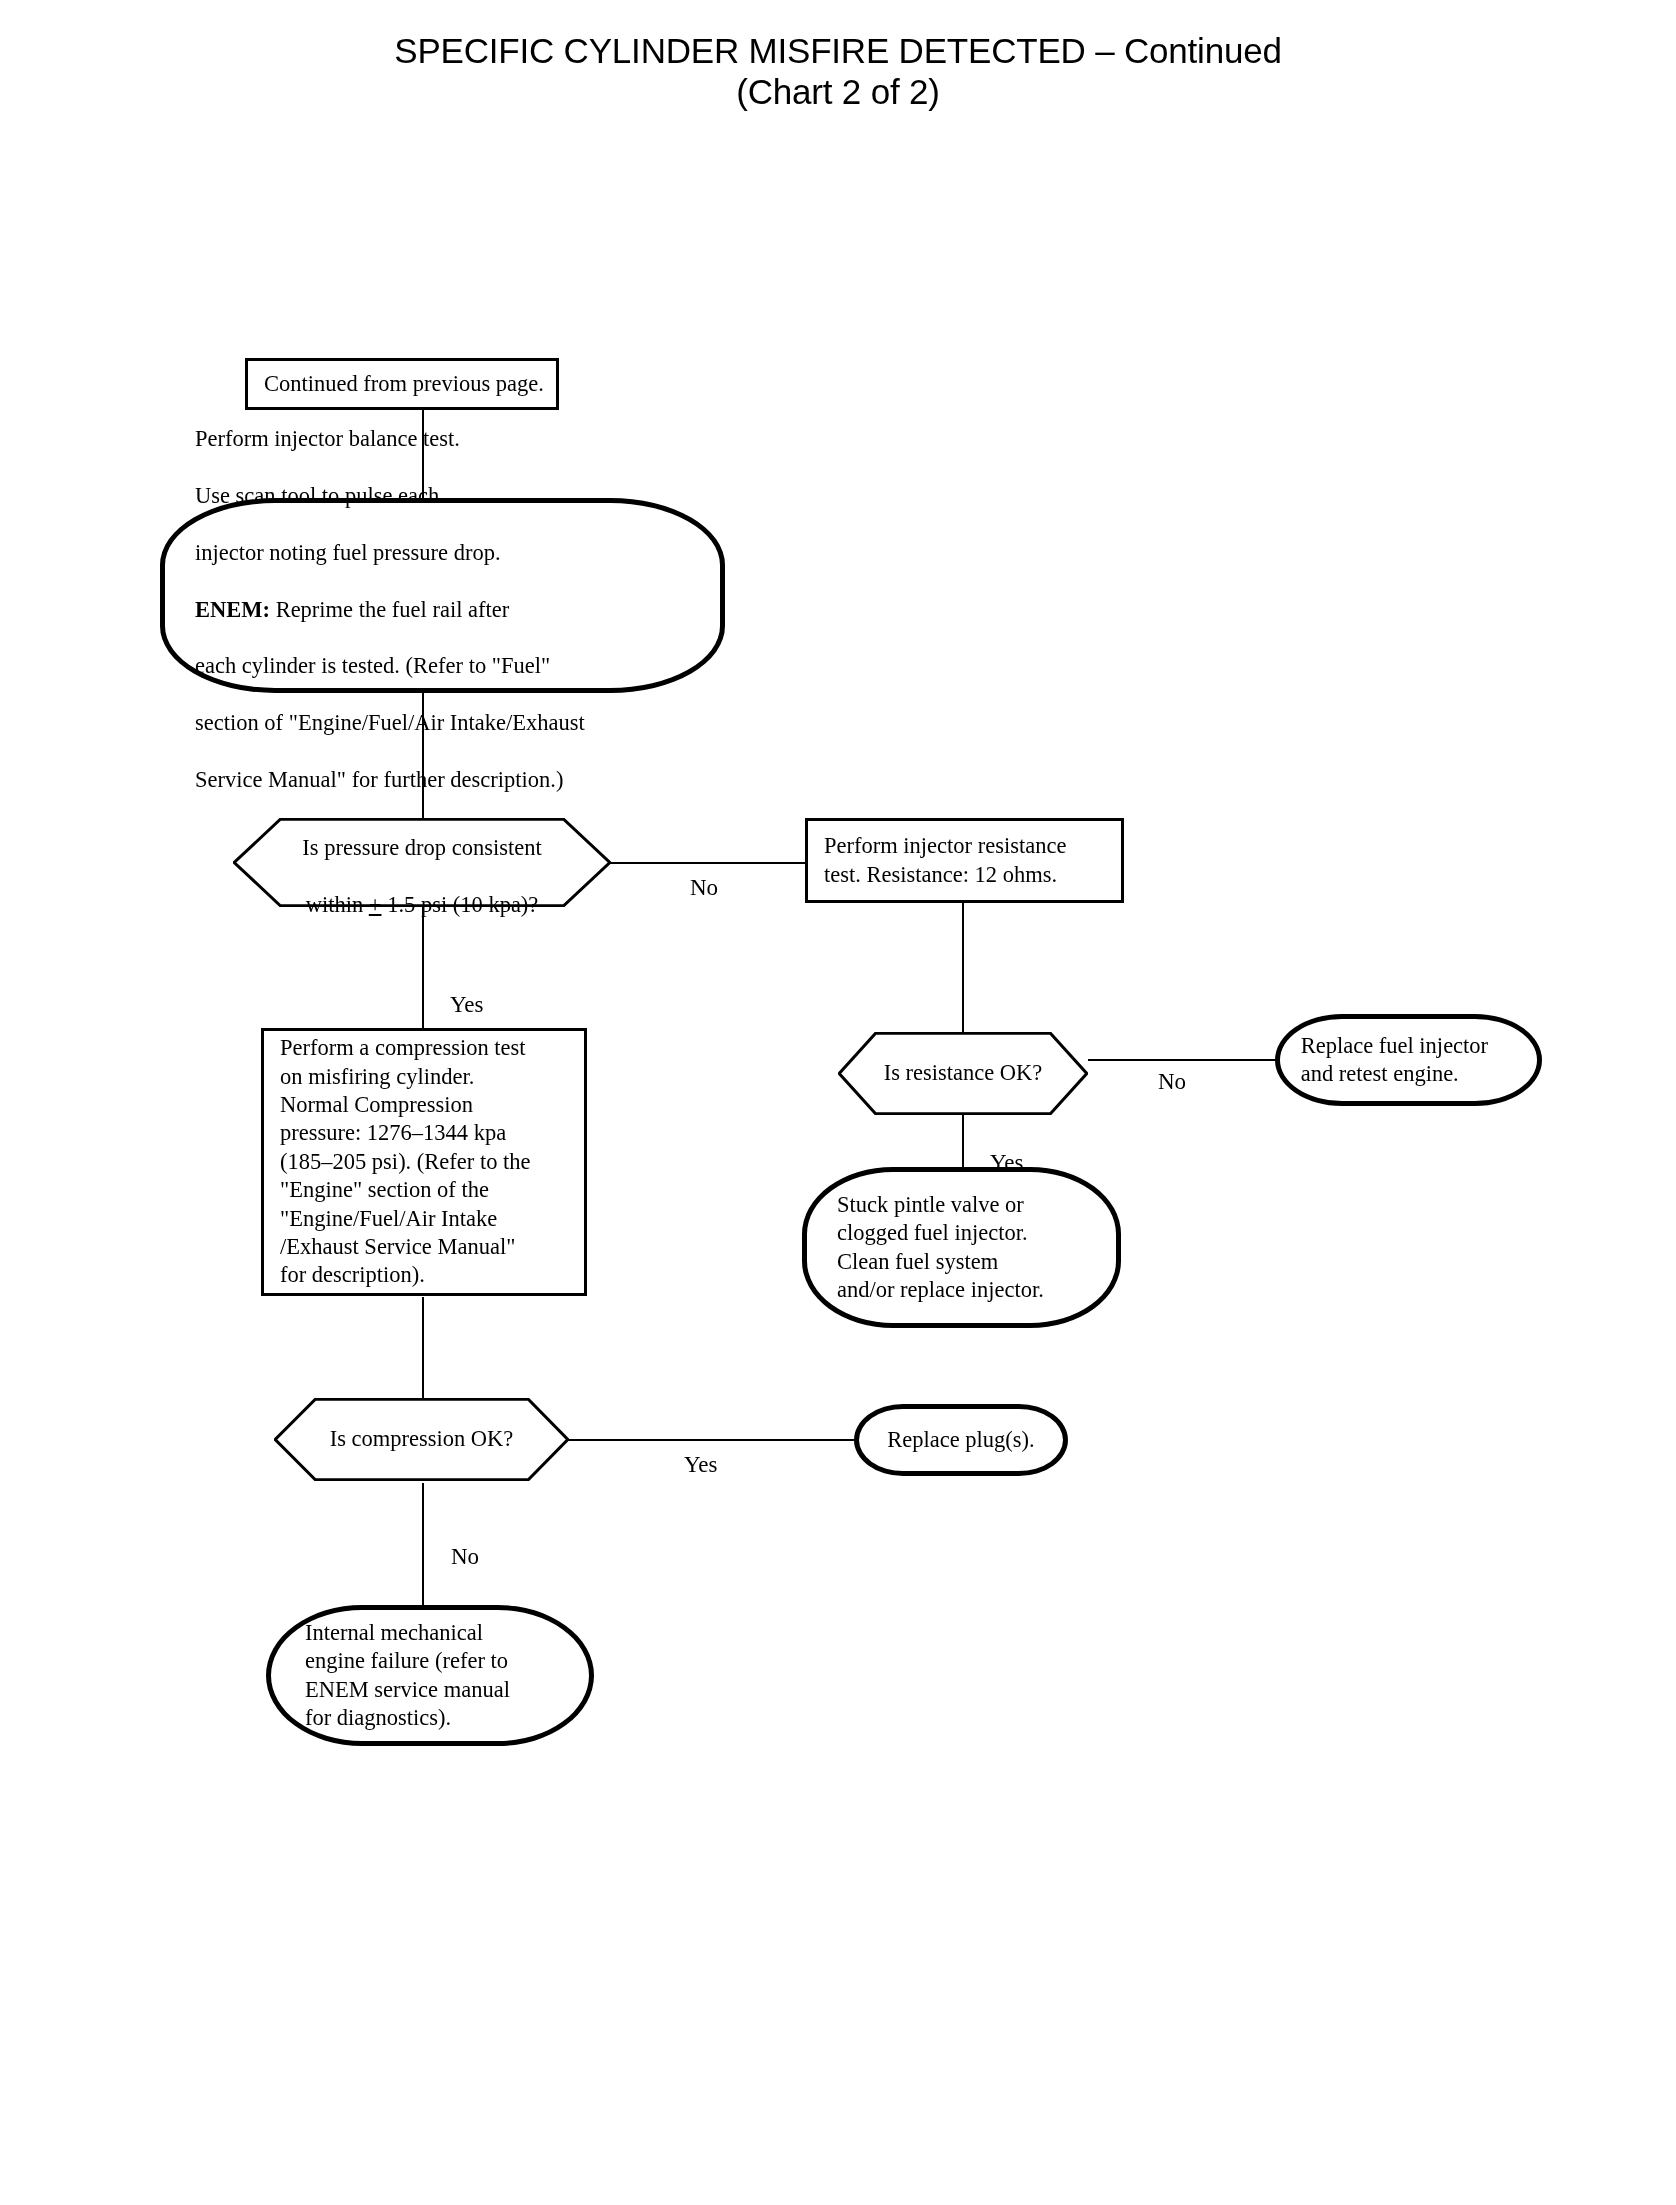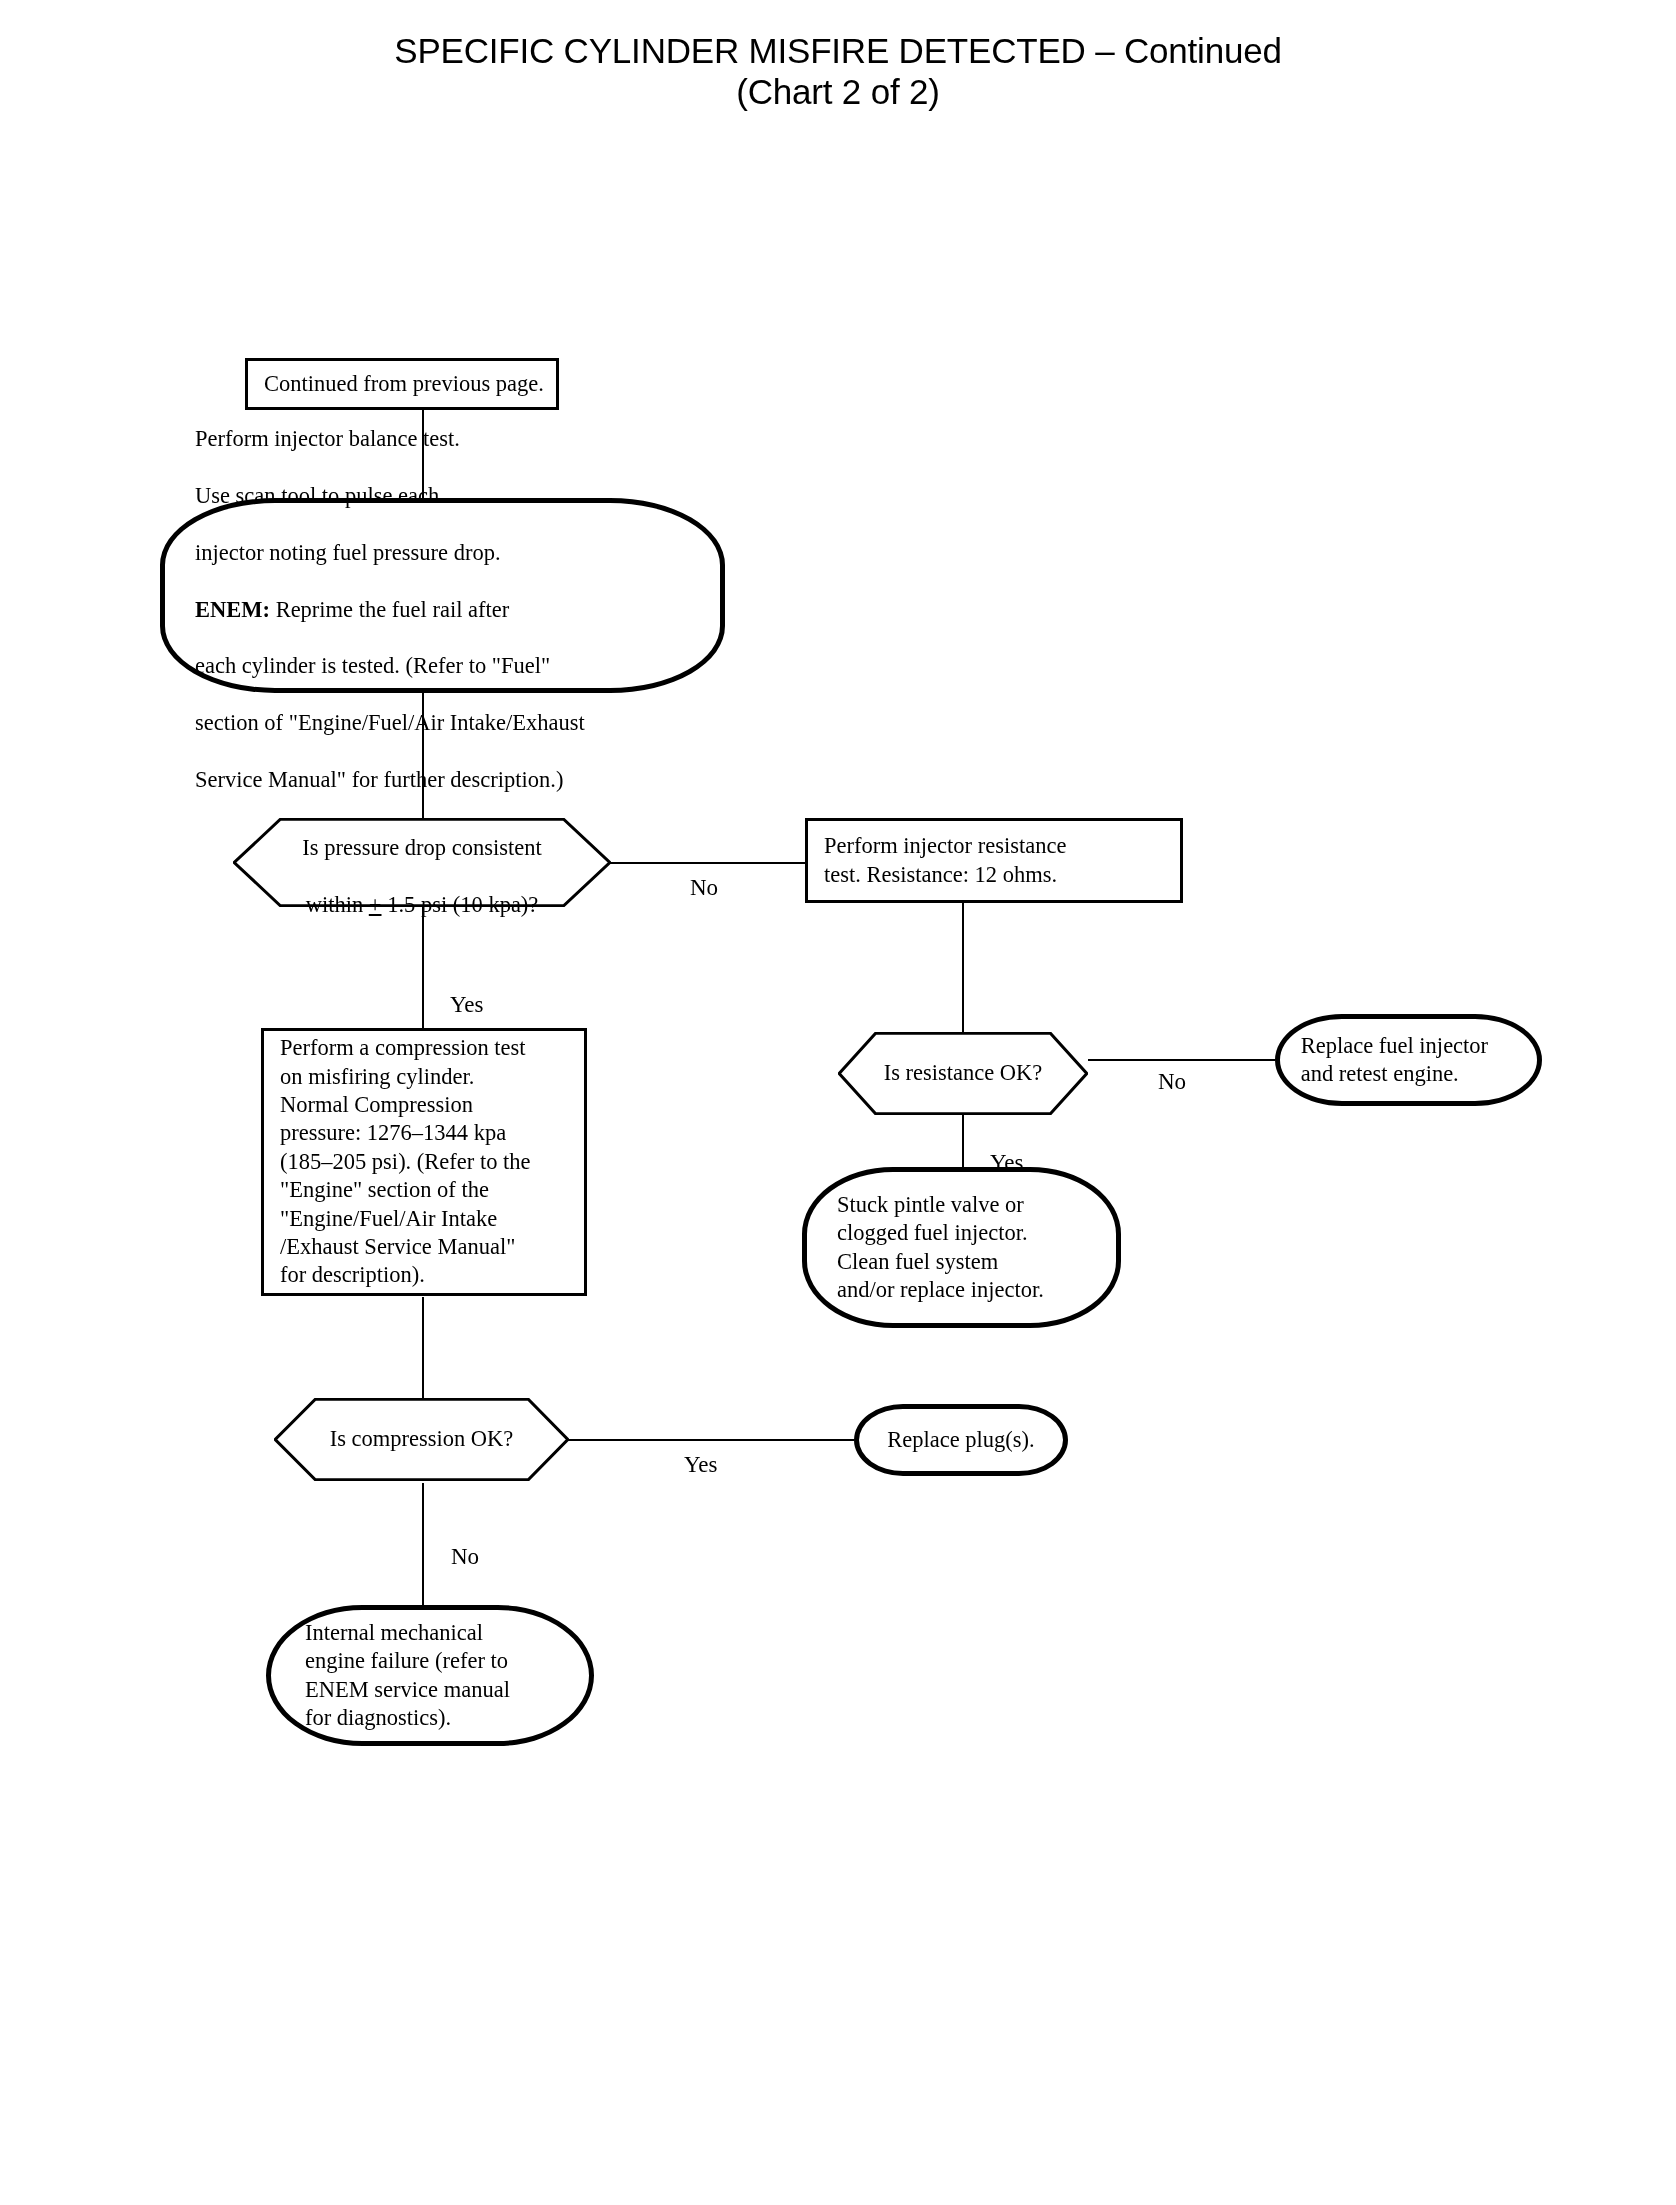--- a/index.html
+++ b/index.html
@@ -156,21 +156,21 @@
   <div class="node hex" style="left:233px; top:818px; width:378px; height:89px;">
     <svg viewBox="0 0 622 147" preserveAspectRatio="none">
       <polygon points="78,2 544,2 620,73.5 544,145 78,145 2,73.5" fill="#ffffff" stroke="#000000" stroke-width="3" vector-effect="non-scaling-stroke"></polygon>
     </svg>
     <span class="txt">
       <span>Is pressure drop consistent</span><br>
       <span>within </span><span class="plusminus">+</span><span> 1.5 psi (10 kpa)?</span>
     </span>
   </div>
 
-  <div class="node rect" style="left:805px; top:818px; width:378px; height:85px;">
+  <div class="node rect" style="left:805px; top:818px; width:319px; height:85px;">
     <span class="txt">Perform injector resistance
 test. Resistance:   12 ohms.</span>
   </div>
 
   <div class="node rect" style="left:261px; top:1028px; width:326px; height:268px;">
     <span class="txt">Perform a compression test
 on misfiring cylinder.
 Normal Compression
 pressure:   1276–1344 kpa
 (185–205 psi). (Refer to the

